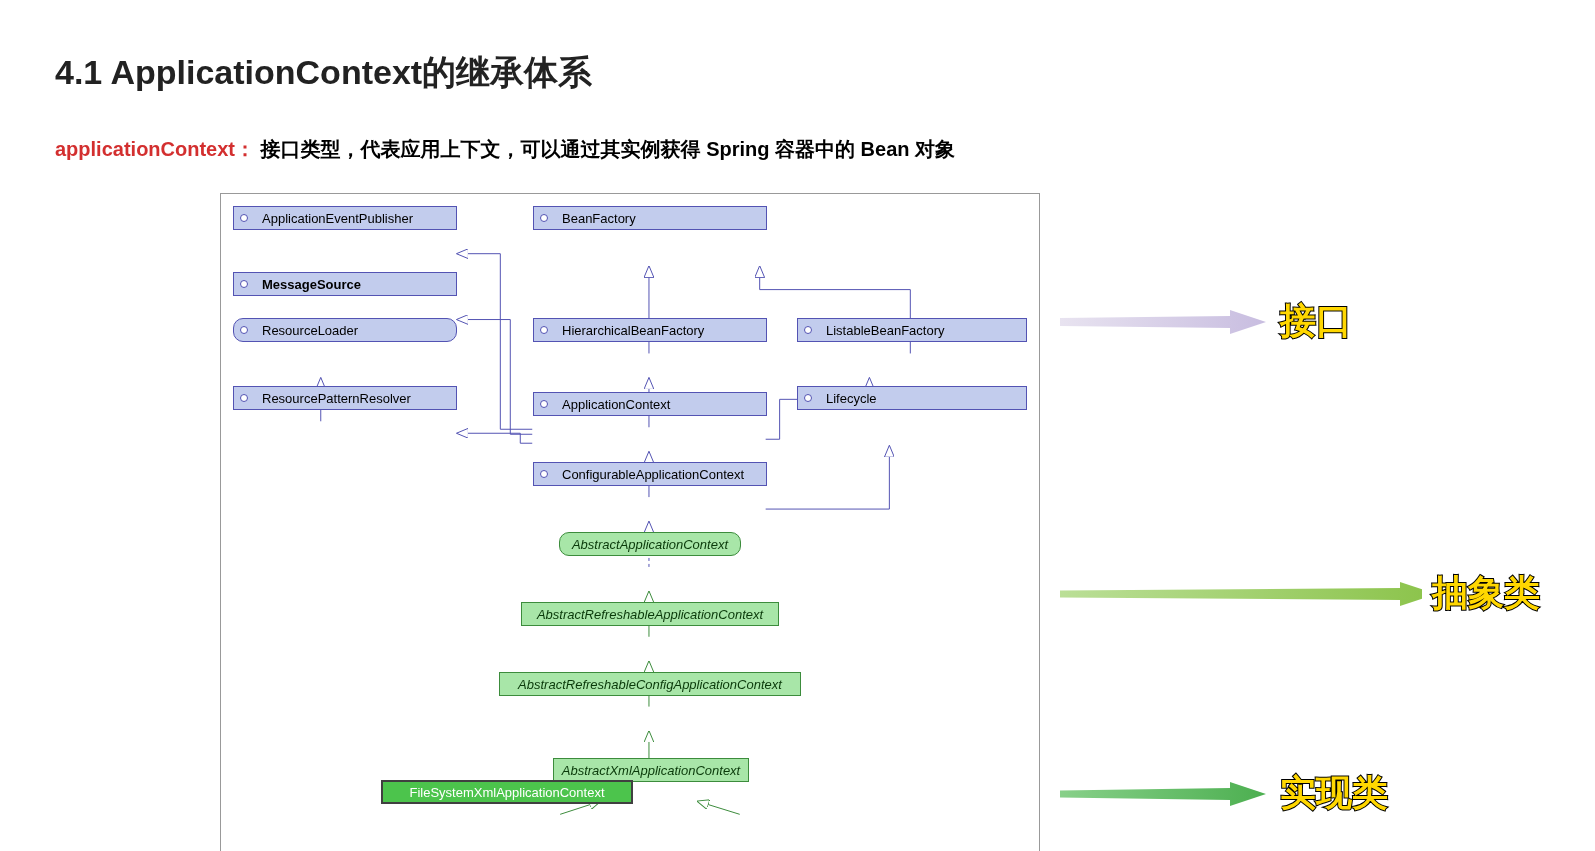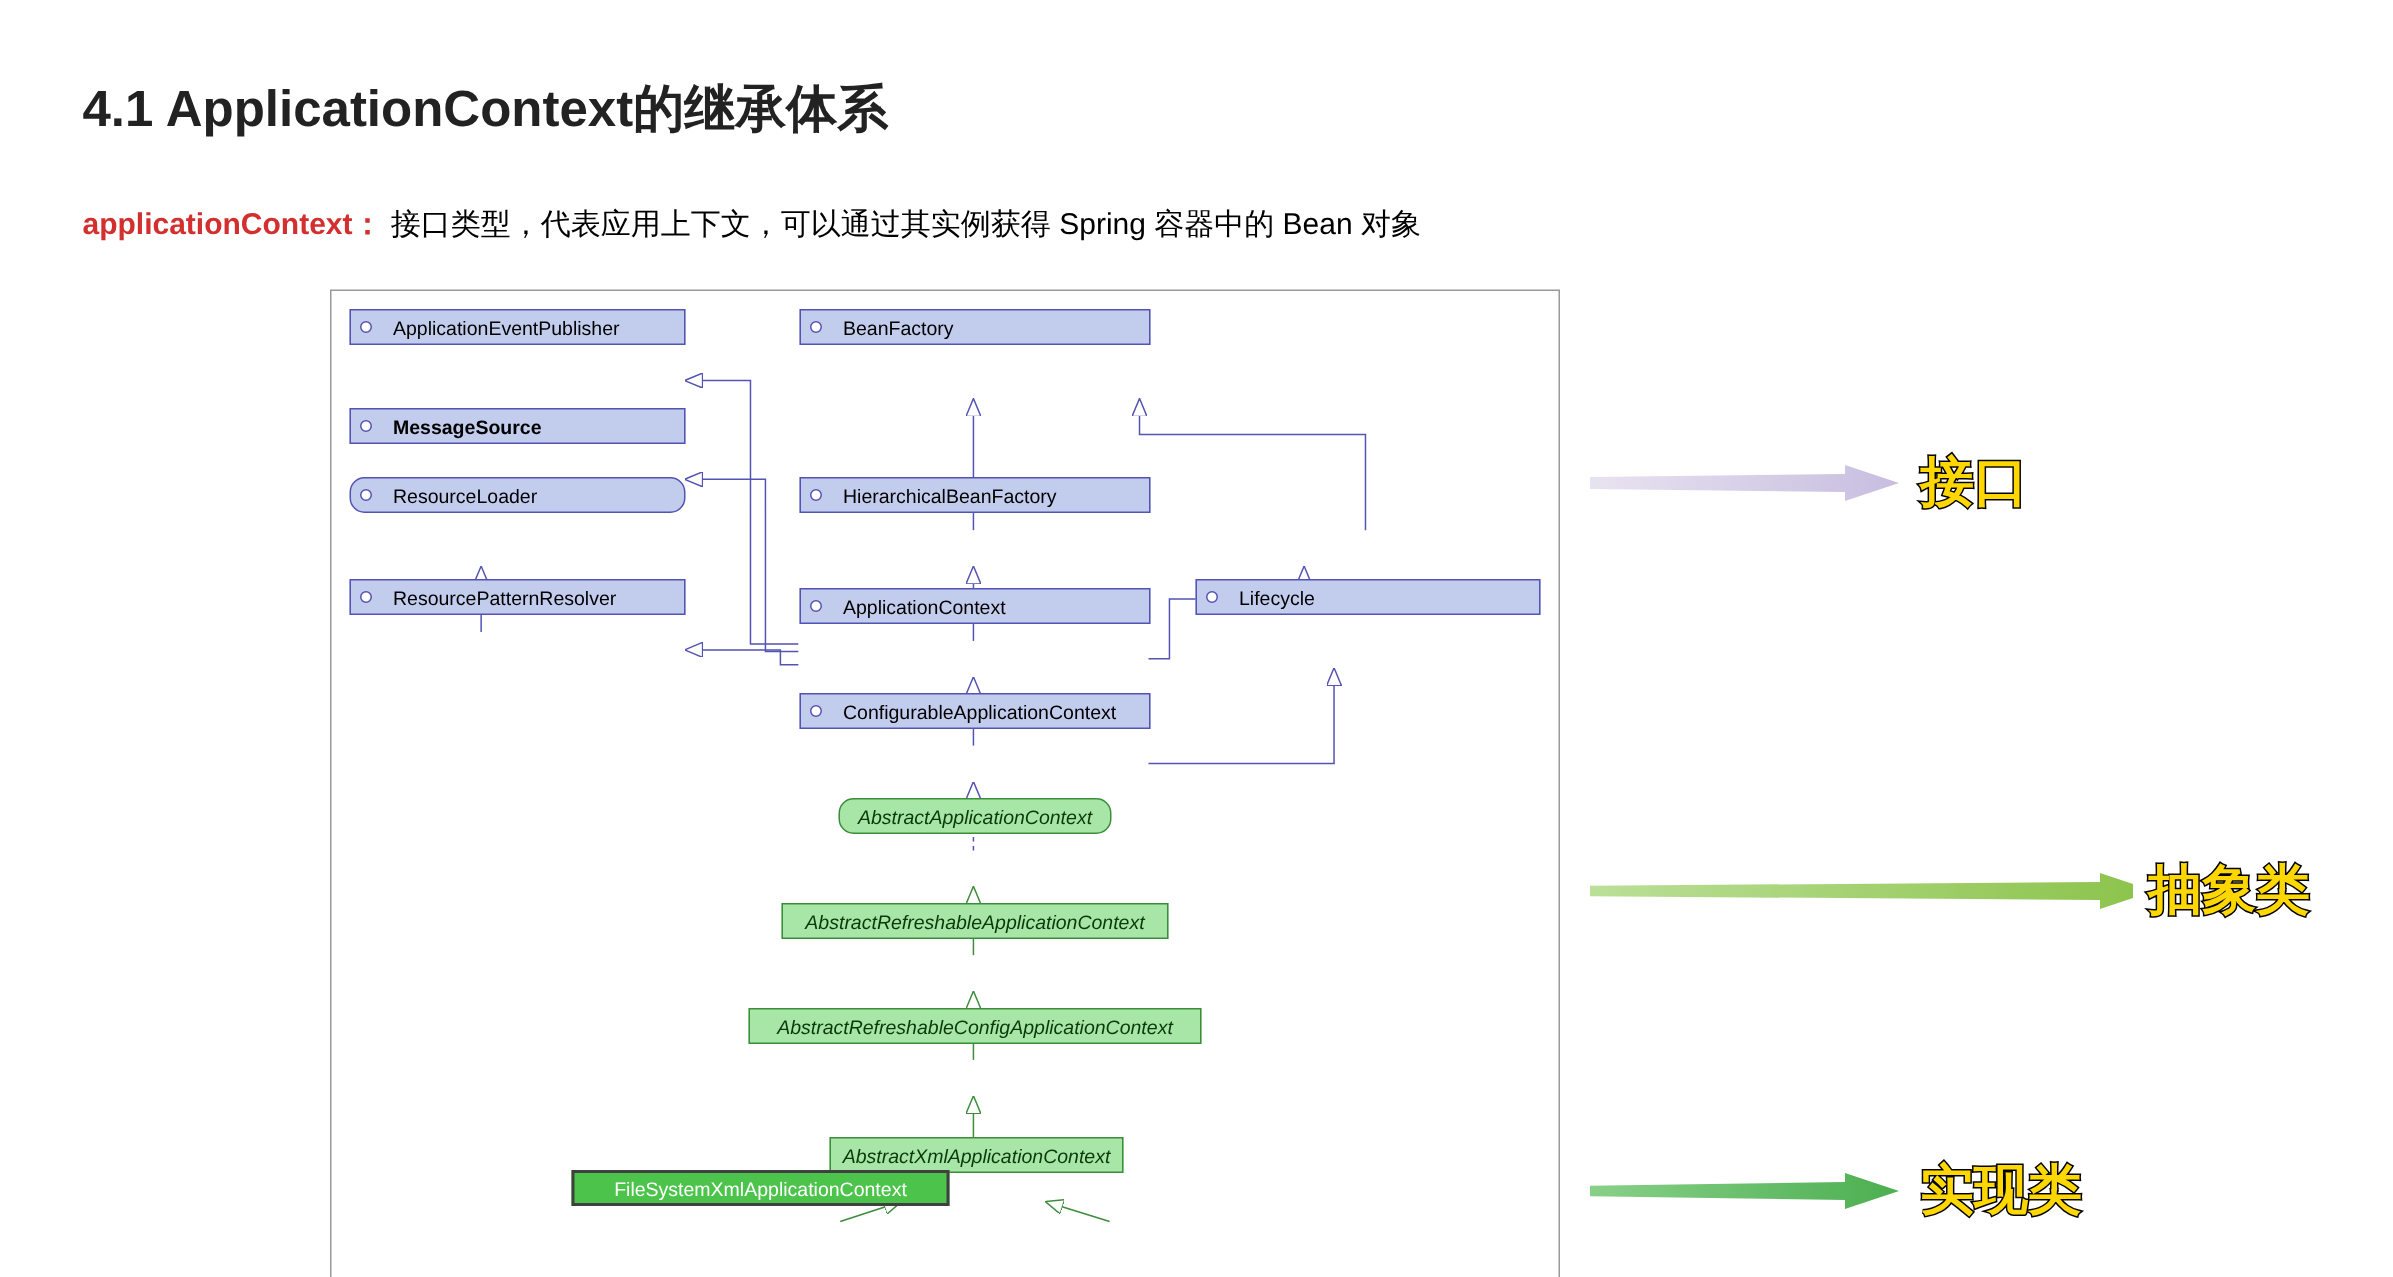--- a/index.html
+++ b/index.html
@@ -2,21 +2,21 @@
 <html><head>
 <meta charset="utf-8">
 <style>
   * { box-sizing: border-box; margin: 0; padding: 0; }
   body { font-family: "Microsoft YaHei", Arial, sans-serif; background: #fff; padding: 50px 55px; width: 1595px; }
   
   .heading { font-size: 34px; font-weight: bold; color: #222; margin-bottom: 40px; }
   
   .desc-row { font-size: 20px; margin-bottom: 30px; }
   .desc-lead { color: #d32f2f; font-weight: bold; }
-  .desc-body { color: #000; }
+  .desc-body { color: #000; font-weight: bold; }
   
   .main { display: flex; align-items: flex-start; gap: 20px; }
   
   .diagram-wrap { position: relative; width: 820px; height: 688px; border: 1px solid #999; margin-left: 165px; background: #fff; }
   
   
   .lolli { position: absolute; left: 6px; top: 50%; transform: translateY(-50%); width: 8px; height: 8px; border-radius: 50%; border: 1px solid #5353b3; background: #fff; }
   
   .ibox { position: absolute; border: 1px solid #5353b3; background: #c2cced; height: 24px; display: flex; align-items: center; font-size: 13px; font-family: Arial, sans-serif; padding-left: 28px; padding-right: 12px; white-space: nowrap; }
   .ibox .lolli { display: block; }
@@ -105,20 +105,24 @@
         <span>MessageSource</span>
       </div>
     <div id="box-rl" class="ibox" style="left: 12px; top: 124px; width: 224px; border-radius: 10px;">
         <span class="lolli"></span>
         <span>ResourceLoader</span>
       </div>
     <div id="box-hbf" class="ibox" style="left: 312px; top: 124px; width: 234px;">
         <span class="lolli"></span>
         <span>HierarchicalBeanFactory</span>
       </div>
+    <div id="box-lbf" class="ibox" style="left: 576px; top: 124px; width: 230px;">
+        <span class="lolli"></span>
+        <span>ListableBeanFactory</span>
+      </div>
     <div id="box-rpr" class="ibox" style="left: 12px; top: 192px; width: 224px;">
         <span class="lolli"></span>
         <span>ResourcePatternResolver</span>
       </div>
     <div id="box-ac" class="ibox" style="left: 312px; top: 198px; width: 234px;">
         <span class="lolli"></span>
         <span>ApplicationContext</span>
       </div>
     <div id="box-lc" class="ibox" style="left: 576px; top: 192px; width: 230px;">
         <span class="lolli"></span>

